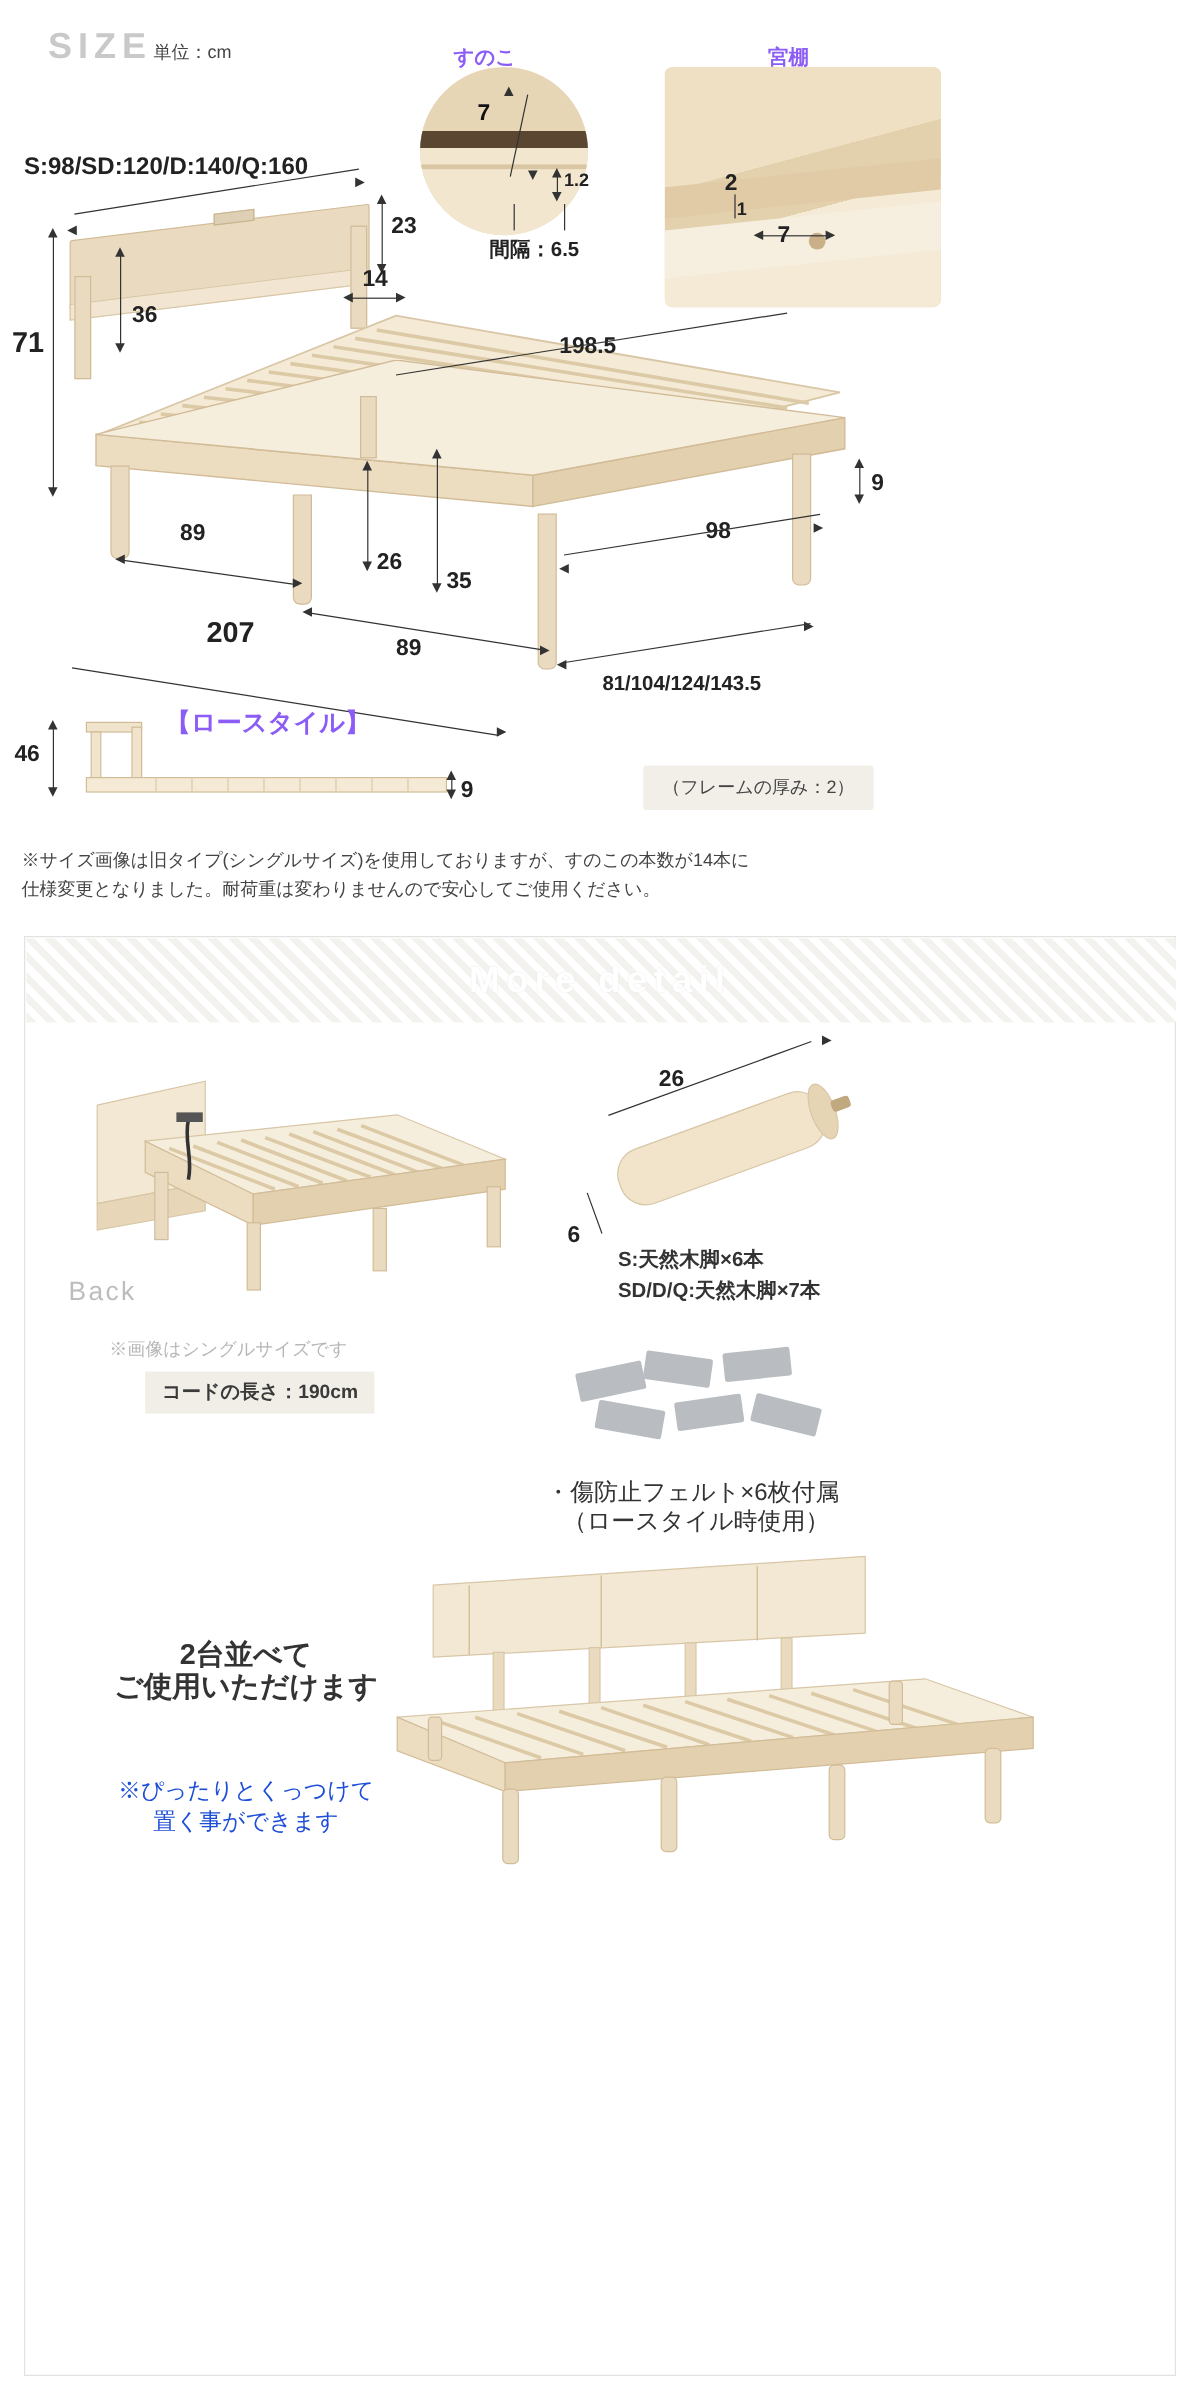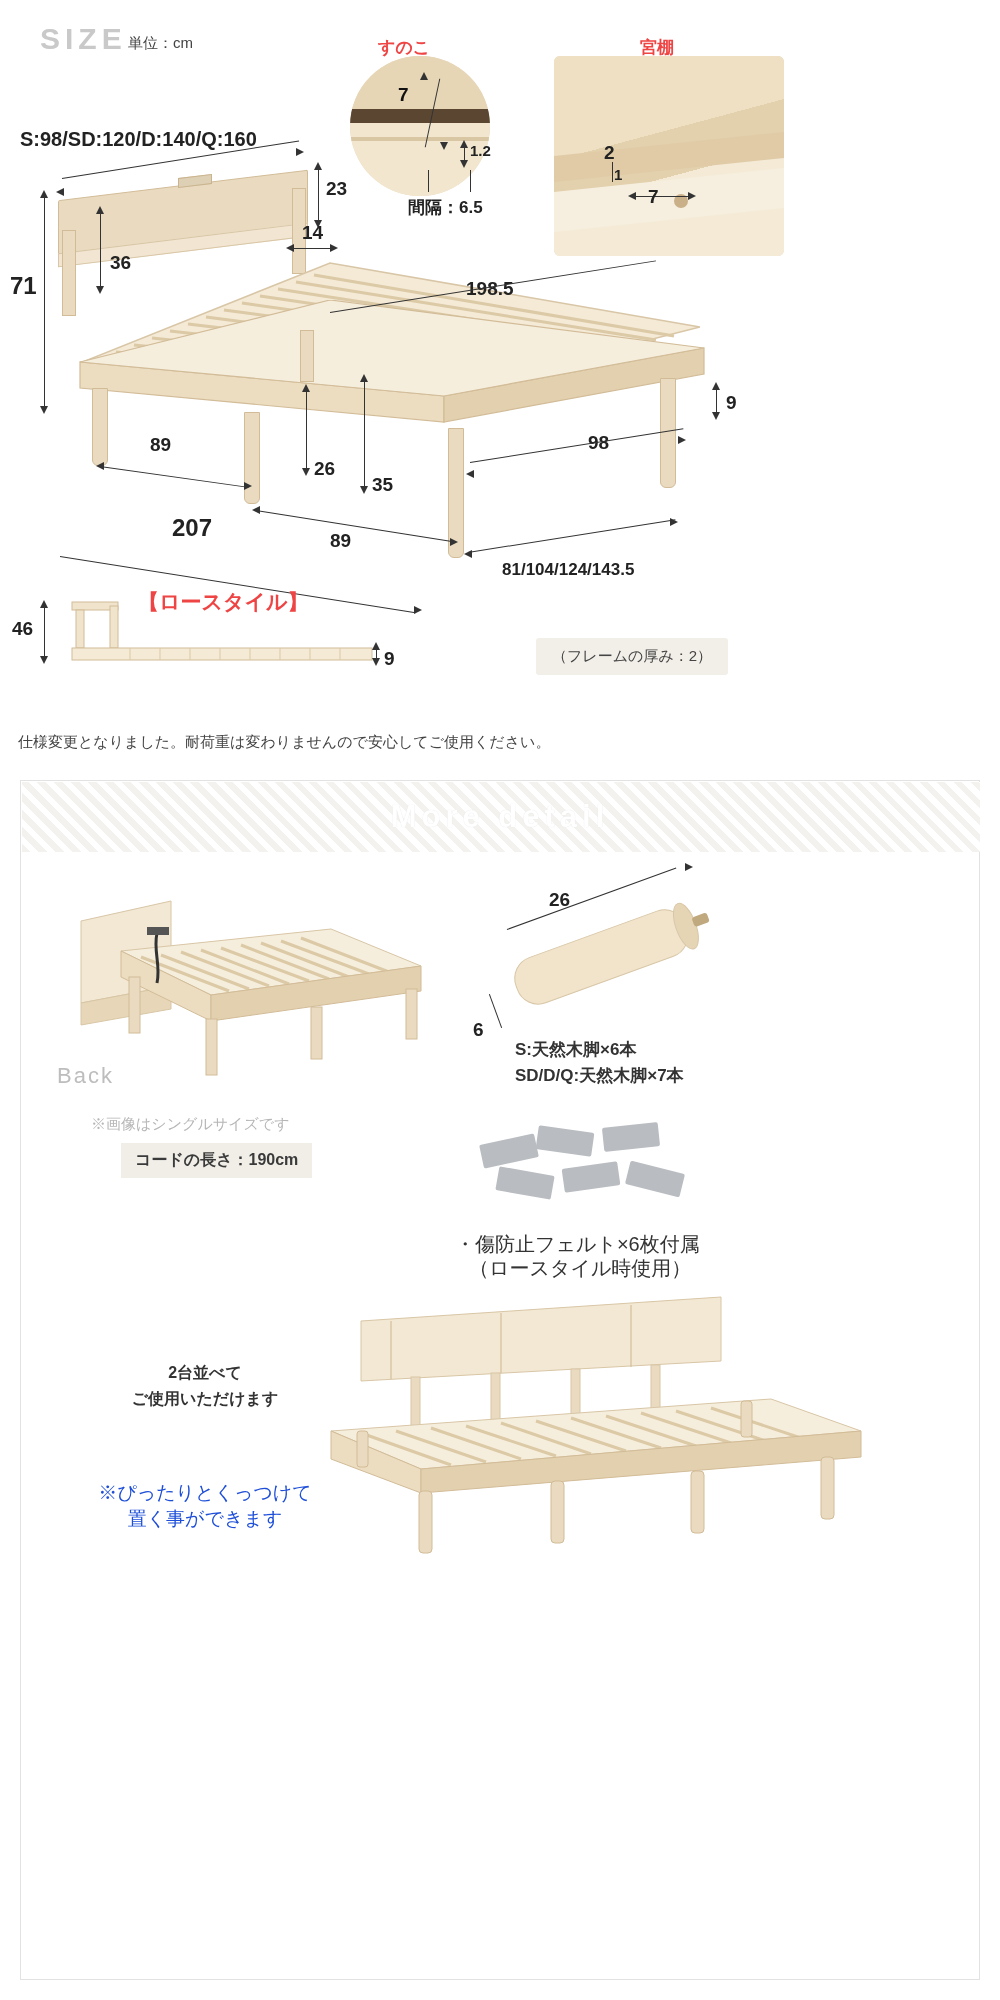--- a/index.html
+++ b/index.html
@@ -15,21 +15,21 @@
   
   .size-title {
     position: absolute; left: 40px; top: 22px;
     font-size: 30px; letter-spacing: 5px; color: #c9c9c9; font-weight: bold;
   }
   .size-unit {
     position: absolute; left: 128px; top: 34px;
     font-size: 15px; color: #444;
   }
 
-  .label { position: absolute; font-size: 15px; color: #ef4444; white-space: nowrap; }
+  .label { position: absolute; font-size: 15px; color: #8b5cf6; white-space: nowrap; }
   .label.b { font-weight: bold; }
   .num { position: absolute; font-size: 19px; color: #222; font-weight: bold; }
   .num.sm { font-size: 15px; }
   .num.lg { font-size: 24px; }
 
   
   .dline { position: absolute; background: #333; }
   .dline.h { height: 1px; }
   .dline.v { width: 1px; }
 
@@ -71,21 +71,21 @@
   }
 
   .back-label { position: absolute; font-size: 22px; color: #bdbdbd; letter-spacing: 2px; }
   .gray-note { position: absolute; font-size: 15px; color: #b6b6b6; }
   .cord-box {
     position: absolute; background: #f1eee8; font-size: 16px; font-weight: bold;
     color: #3a3a3a; padding: 7px 14px;
   }
   .legs-text { position: absolute; font-size: 17px; color: #333; font-weight: bold; line-height: 1.5; }
   .felt-text { position: absolute; font-size: 20px; color: #333; line-height: 1.5; }
-  .two-bed-text { position: absolute; font-size: 16px; font-weight: bold; color: #333; line-height: 1.55; text-align: center; }
+  .two-bed-text { position: absolute; font-size: 24px; font-weight: bold; color: #333; line-height: 1.55; text-align: center; }
   .two-bed-sub { position: absolute; font-size: 19px; color: #1d4ed8; line-height: 1.6; text-align: center; margin-top: 37px; }
 
   
   .felt { position: absolute; background: #b9bcc0; border-radius: 2px; }
 </style>
 </head>
 <body>
 
 <div class="page">
 
@@ -264,20 +264,21 @@
   <div class="arrow down" style="left:40px; top:656px;"></div>
   <div class="num" style="left:12px; top:618px;">46</div>
 
   <div class="dline v" style="left:376px; top:648px; height:14px;"></div>
   <div class="arrow up" style="left:372px; top:642px;"></div>
   <div class="arrow down" style="left:372px; top:658px;"></div>
   <div class="num" style="left:384px; top:648px;">9</div>
 
   <div class="thick-box" style="left:536px; top:638px;">（フレームの厚み：2）</div>
 
+  <div class="note" style="left:18px; top:706px;">※サイズ画像は旧タイプ(シングルサイズ)を使用しておりますが、すのこの本数が14本に</div>
   <div class="note" style="left:18px; top:730px;">仕様変更となりました。耐荷重は変わりませんので安心してご使用ください。</div>
 
   <div class="detail-panel">
     <div class="md-band"></div>
     <div class="md-title">More detail</div>
 
     <div style="position:absolute; left:40px; top:110px; width:400px; height:220px;">
       <svg width="400" height="220" viewBox="0 0 400 220">
         <polygon points="20,30 110,10 110,95 20,112" fill="#f3e8d3" stroke="#d8c6a6"></polygon>
         <polygon points="20,112 110,95 110,118 20,134" fill="#e7d7b8" stroke="#d8c6a6"></polygon>

